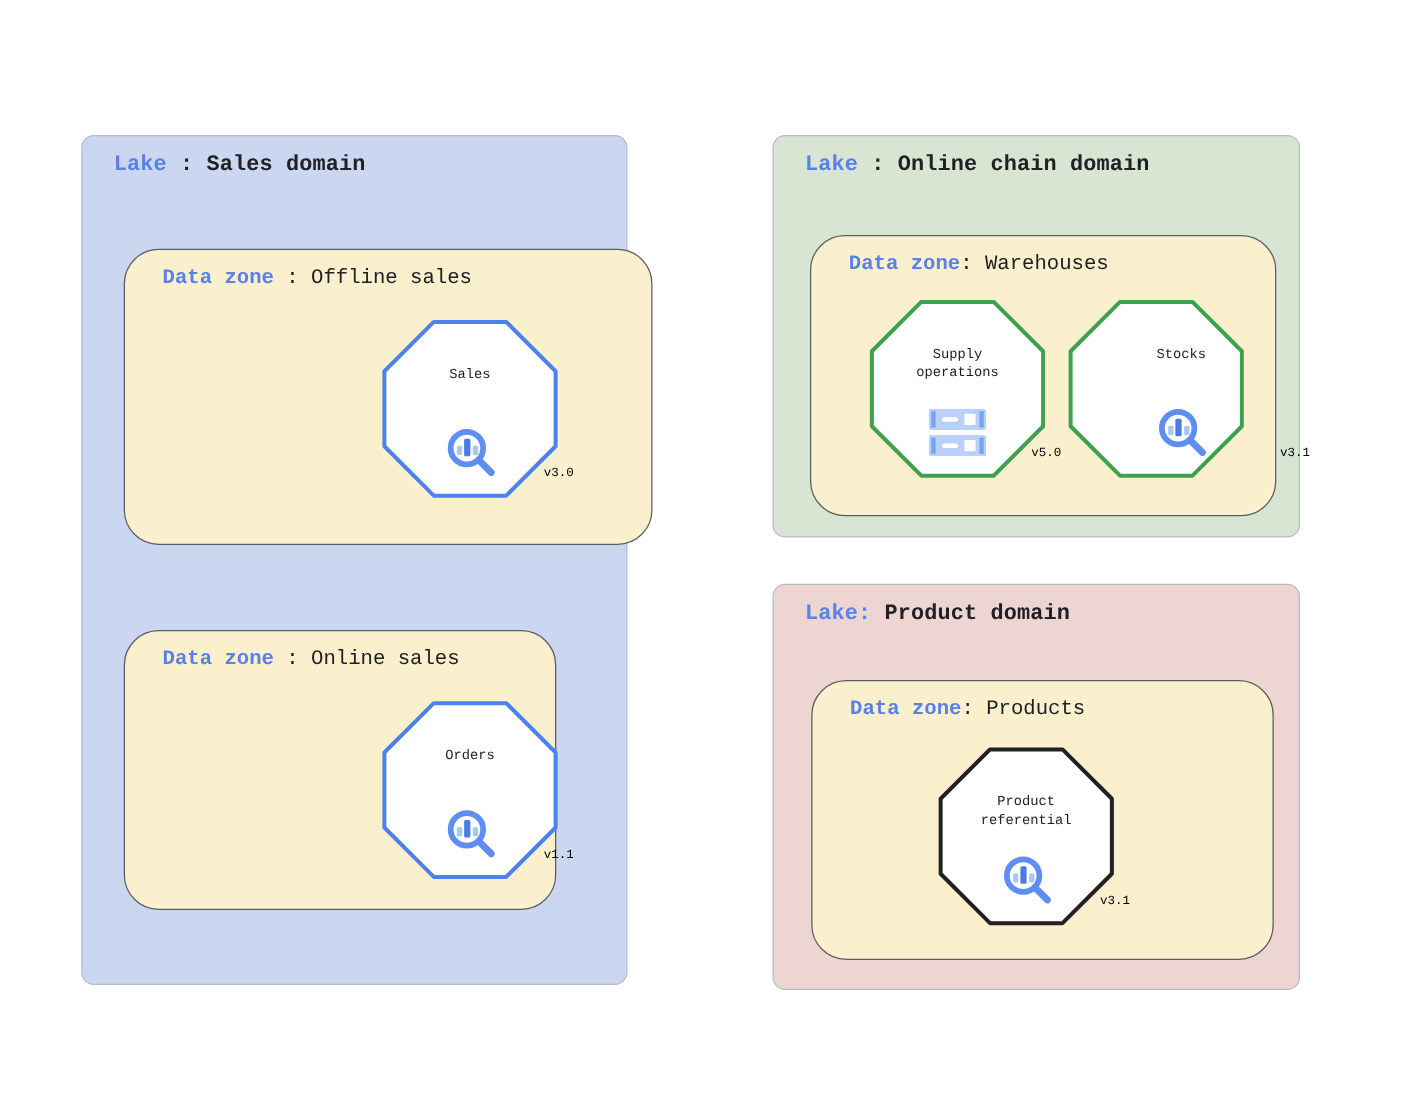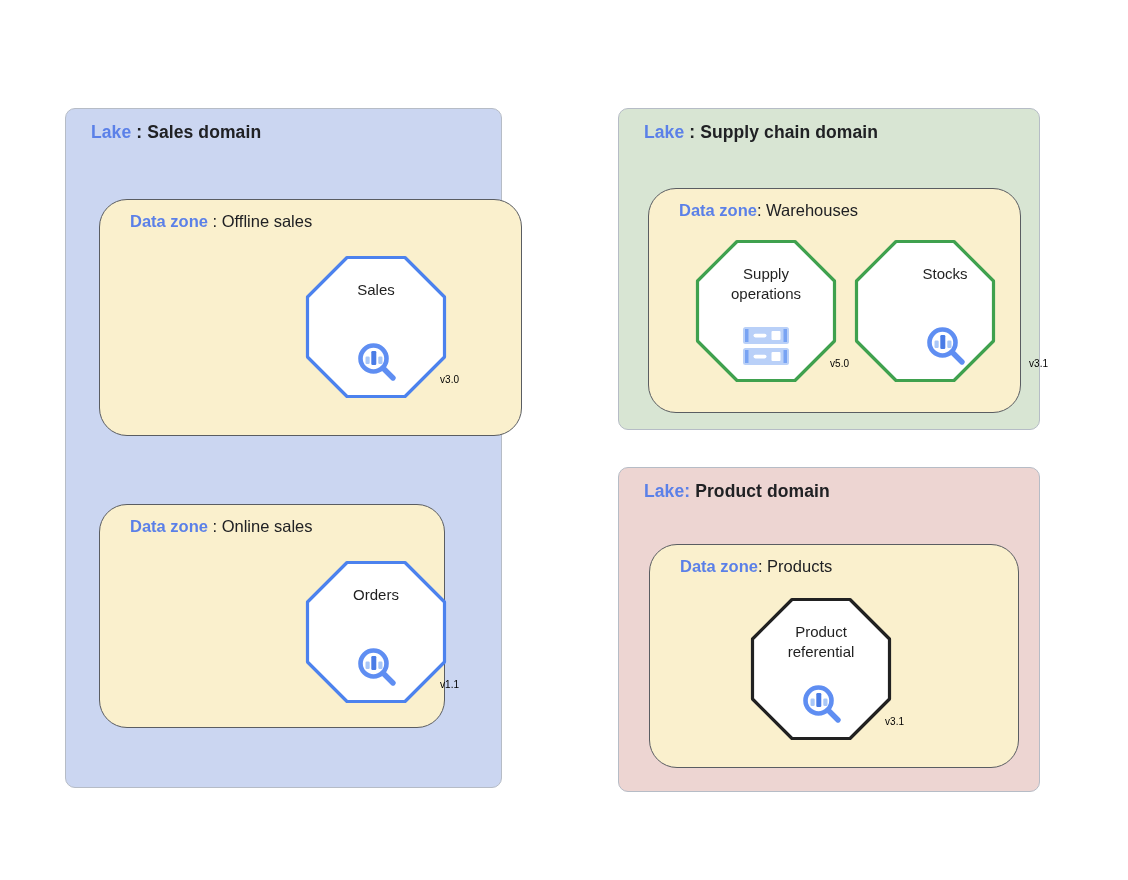--- a/index.html
+++ b/index.html
@@ -9,20 +9,21 @@
     width: 1128px;
     height: 880px;
     background: #ffffff;
     overflow: hidden;
   }
   .lake {
     position: absolute;
     border: 1.6px solid #b6bcc6;
     border-radius: 10px;
     box-sizing: border-box;
+    font-family: Liberation Mono, monospace;
   }
   .lake.sales   { left: 65px;  top: 108px; width: 437px; height: 680px; background: #cbd6f1; }
   .lake.supply  { left: 618px; top: 108px; width: 422px; height: 322px; background: #d8e5d3; }
   .lake.product { left: 618px; top: 467px; width: 422px; height: 325px; background: #edd5d2; }
   .lake-title {
     position: absolute;
     left: 25px; top: 13px;
     font-size: 17.5px;
     font-weight: 700;
     color: #202124;
@@ -50,24 +51,24 @@
     white-space: pre;
   }
   .zone-title .blue-label { font-weight: 700; }
   .octagon {
     position: absolute;
     width: 142px; height: 144px;
   }
   .octagon .shape { position: absolute; left: 0; top: 0; }
   .oct-label {
     position: absolute;
-    top: 25px; left: 0; right: 0;
+    top: 38px; left: 0; right: 0;
     padding: 0 28px;
     text-align: center;
-    font-size: 15px;
+    font-size: 11px;
     line-height: 1.32;
     color: #1f1f1f;
   }
   .oct-icon {
     position: absolute;
     left: 50%;
     transform: translateX(-50%);
   }
   .oct-icon.storage { top: 88px; }
   .oct-icon.search  { top: 84px; }
@@ -121,21 +122,21 @@
           <rect x="17.3" y="12" width="5" height="14" rx="1.2" fill="#4a7ce6"></rect>
           <rect x="24.3" y="17.5" width="4.2" height="7.5" rx="1.2" fill="#a9c7f8"></rect>
           <line x1="29" y1="29" x2="39" y2="39" stroke="#5f8ef2" stroke-width="5.4" stroke-linecap="round"></line>
         </svg>
         <div class="version">v1.1</div>
       </div>
     </div>
   </div>
 
   <div class="lake supply">
-    <div class="lake-title"><span class="blue-label">Lake</span><span> : Supply chain domain</span></div>
+    <div class="lake-title"><span class="blue-label">Lake</span><span> : Online chain domain</span></div>
 
     <div class="zone warehouses">
       <div class="zone-title"><span class="blue-label">Data zone</span><span>: Warehouses</span></div>
 
       <div class="octagon" style="left:46px; top:50px;">
         <svg class="shape" width="142" height="144" viewBox="0 0 142 144">
           <polygon points="42,2.5 100,2.5 139.5,42 139.5,102 100,141.5 42,141.5 2.5,102 2.5,42" fill="#ffffff" stroke="#3fa14e" stroke-width="3.2" stroke-linejoin="round"></polygon>
         </svg>
         <div class="oct-label">Supply operations</div>
         <svg class="oct-icon storage" width="46" height="38" viewBox="0 0 46 38">

